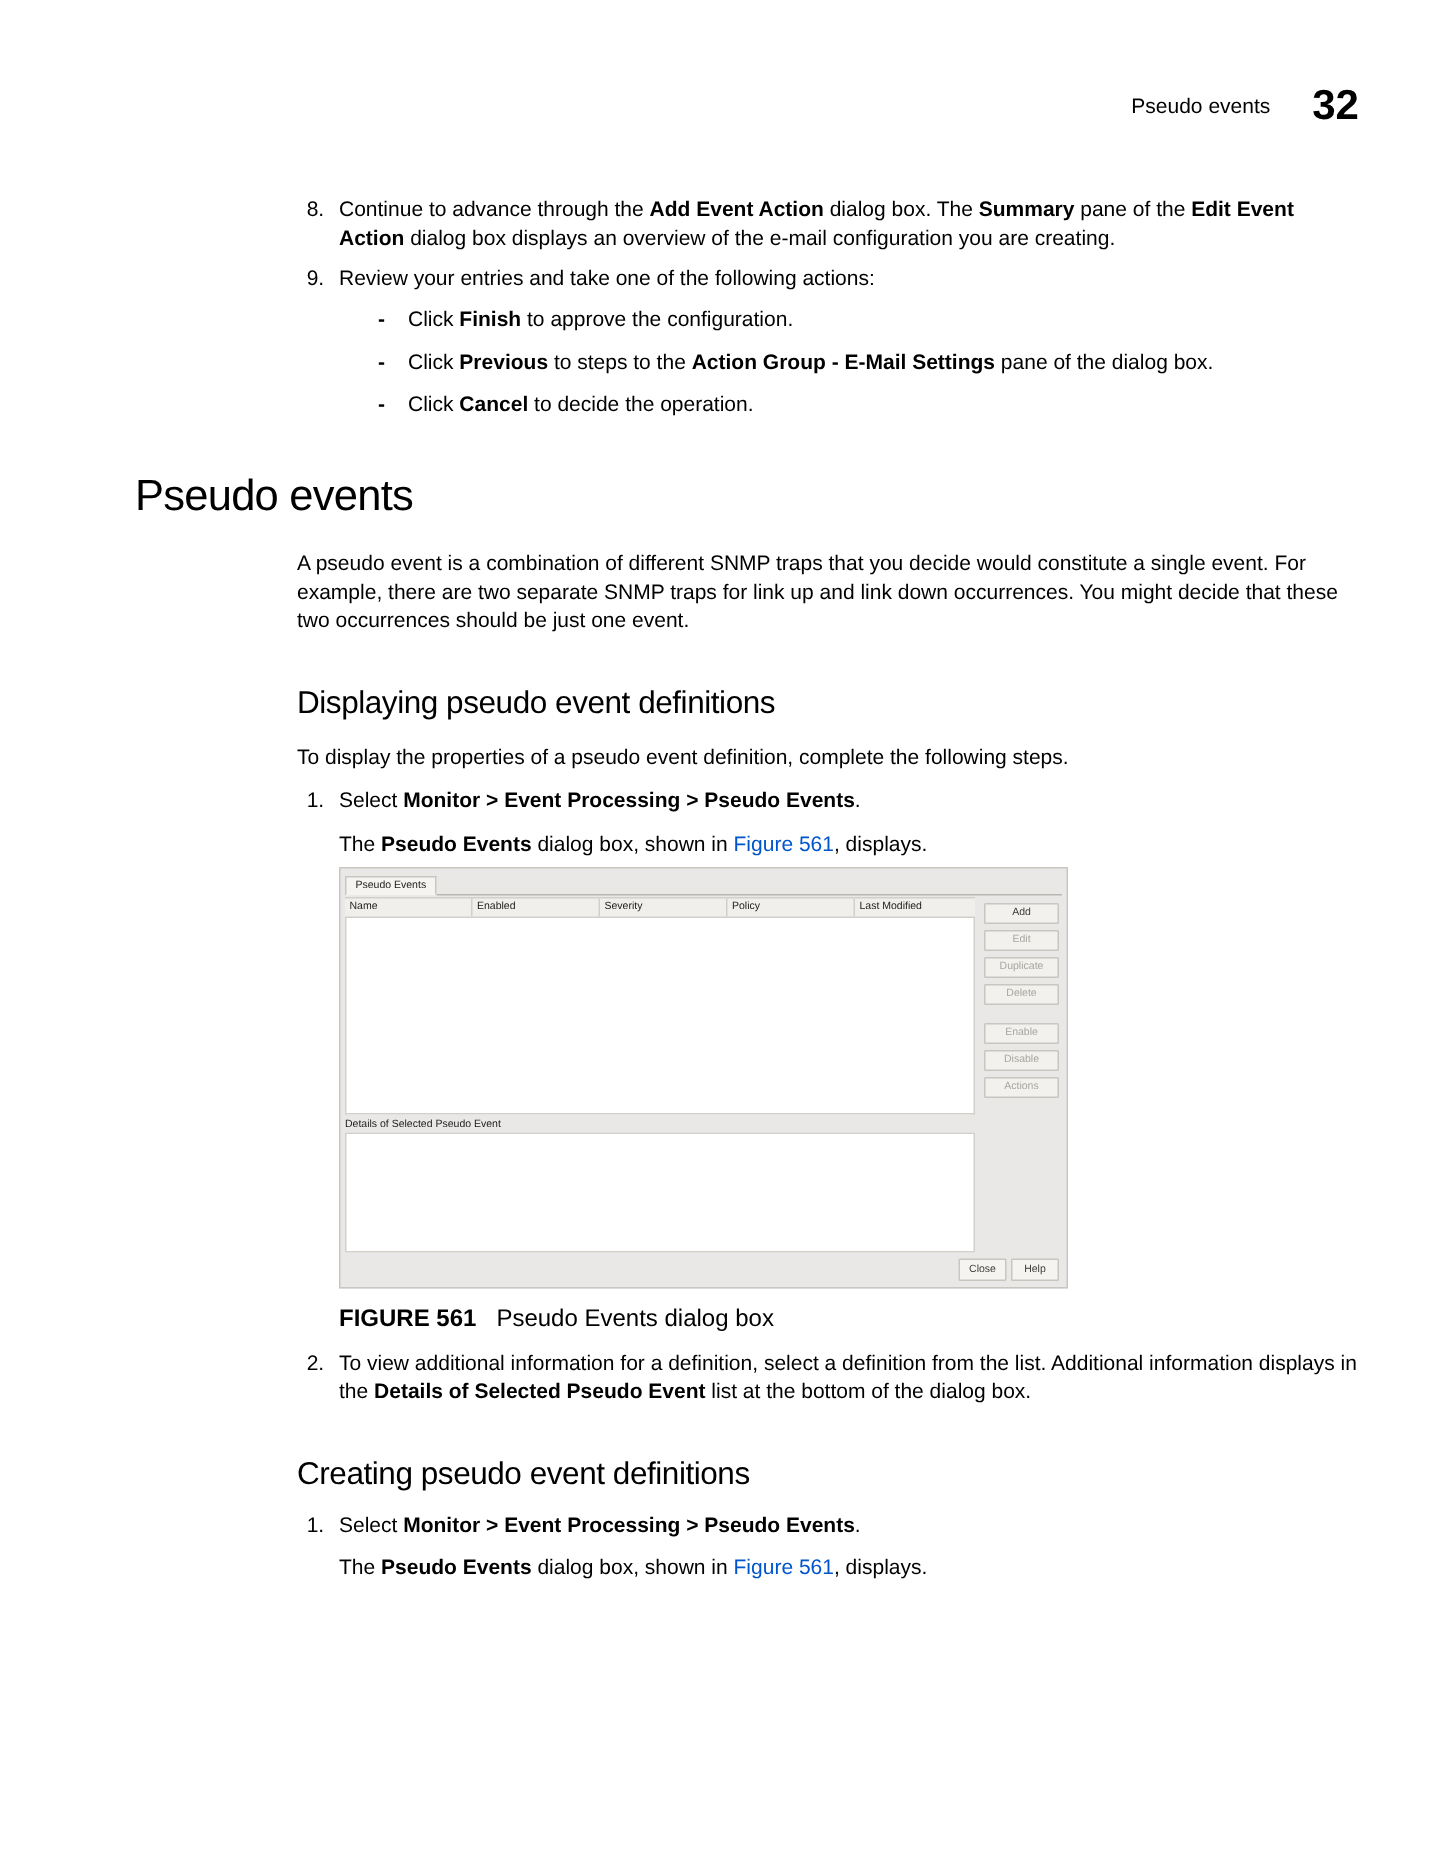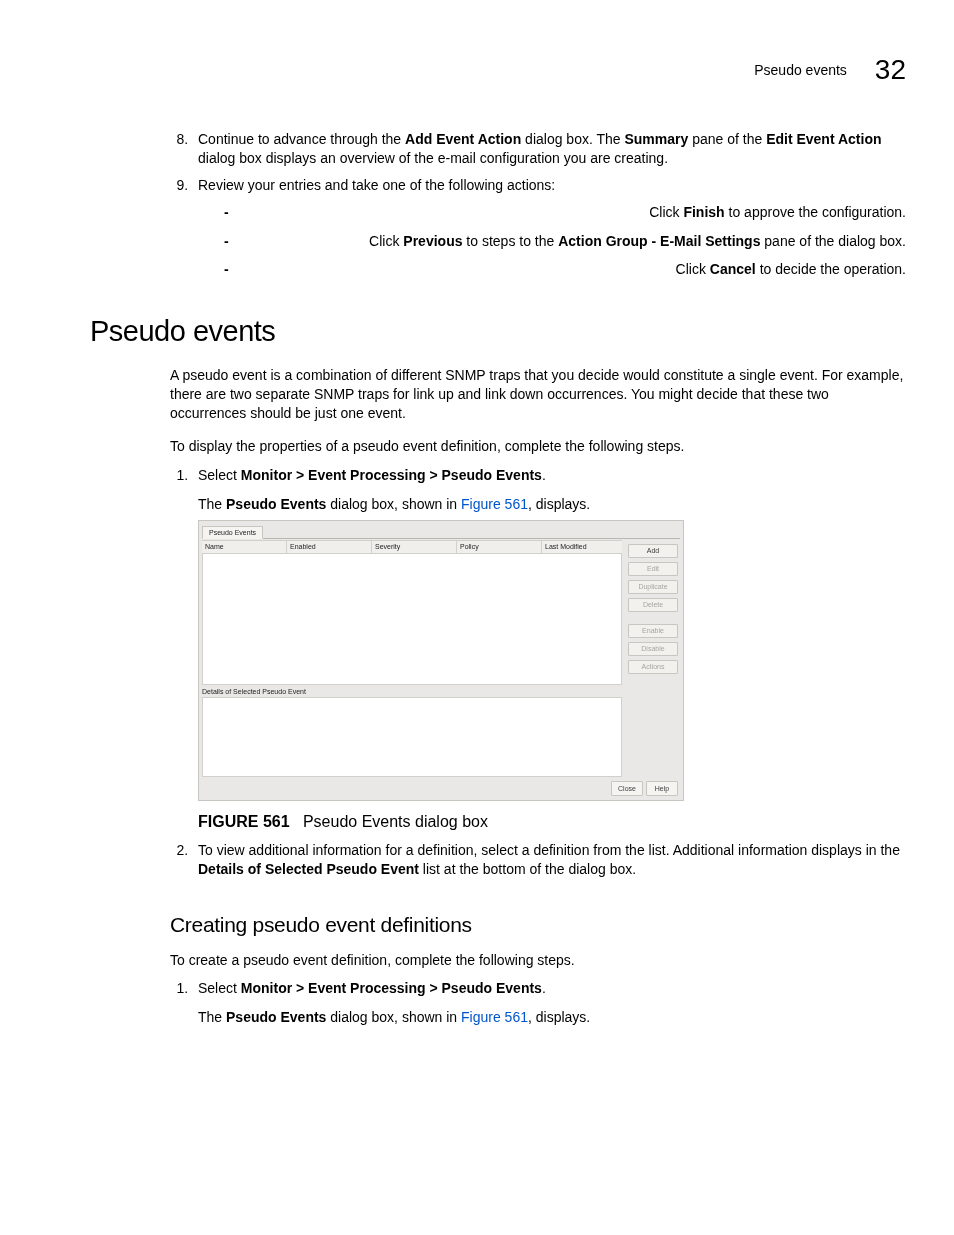--- a/index.html
+++ b/index.html
@@ -18,24 +18,24 @@
     justify-content: flex-end;
     align-items: center;
     gap: 28px;
     margin-bottom: 44px;
   }
   .page-header-label {
     font-size: 14px;
   }
   .page-header-num {
     font-size: 28px;
-    font-weight: 400;
+    font-weight: 700;
   }
   .indent-body {
-    margin-left: 80px;
+    margin-left: 108px;
   }
   .ol-top {
     list-style: decimal;
     padding-left: 22px;
     margin: 0;
   }
   .ol-top > li {
     font-size: 14px;
     line-height: 1.35;
     margin-bottom: 8px;
@@ -51,21 +51,20 @@
     list-style: none;
     padding-left: 26px;
     margin: 8px 0 0 0;
   }
   .dash-list li {
     position: relative;
     font-size: 14px;
     line-height: 1.35;
     margin-bottom: 10px;
     padding-left: 20px;
-    text-align: right;
   }
   .dash-list li:before {
     content: "-";
     position: absolute;
     left: 0;
     top: 0;
     font-weight: 700;
   }
   b { font-weight: 700; }
   h1.section {
@@ -240,20 +239,21 @@
         </ul>
       </li>
     </ol>
   </div>
 
   <h1 class="section">Pseudo events</h1>
 
   <div class="indent-body">
     <p class="para">A pseudo event is a combination of different SNMP traps that you decide would constitute a single event. For example, there are two separate SNMP traps for link up and link down occurrences. You might decide that these two occurrences should be just one event.</p>
 
+    <h2 class="subsection">Displaying pseudo event definitions</h2>
     <p class="para">To display the properties of a pseudo event definition, complete the following steps.</p>
 
     <ol class="ol-top">
       <li>
         <span class="li-text">
           <span>Select </span><b>Monitor &gt; Event Processing &gt; Pseudo Events</b><span>.</span>
         </span>
         <p class="sub-para">
           <span>The </span><b>Pseudo Events</b><span> dialog box, shown in </span><span class="link">Figure 561</span><span>, displays.</span>
         </p>
@@ -298,21 +298,20 @@
         </div>
       </li>
       <li>
         <span class="li-text">
           <span>To view additional information for a definition, select a definition from the list. Additional information displays in the </span><b>Details of Selected Pseudo Event</b><span> list at the bottom of the dialog box.</span>
         </span>
       </li>
     </ol>
 
     <h2 class="subsection">Creating pseudo event definitions</h2>
-    <p class="para">To create a pseudo event definition, complete the following steps.</p>
 
     <ol class="ol-top">
       <li>
         <span class="li-text">
           <span>Select </span><b>Monitor &gt; Event Processing &gt; Pseudo Events</b><span>.</span>
         </span>
         <p class="sub-para">
           <span>The </span><b>Pseudo Events</b><span> dialog box, shown in </span><span class="link">Figure 561</span><span>, displays.</span>
         </p>
       </li>

